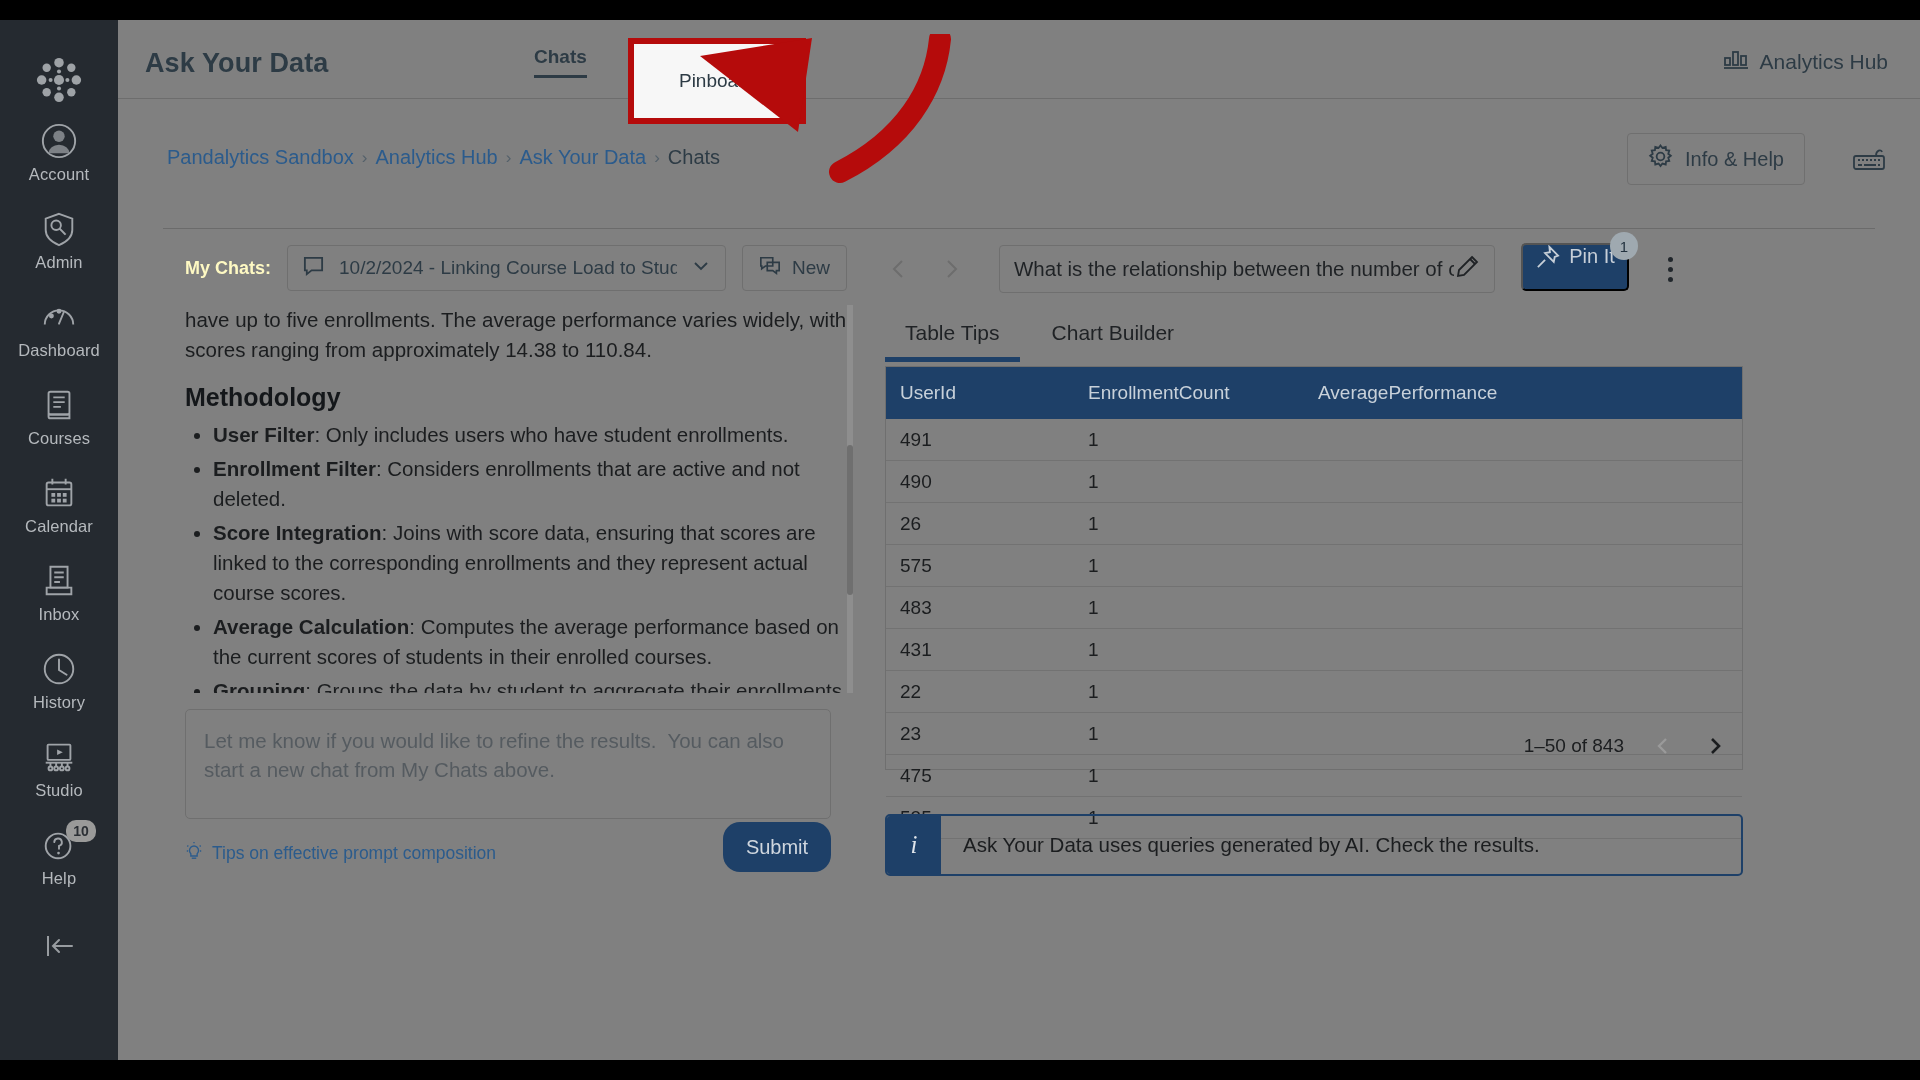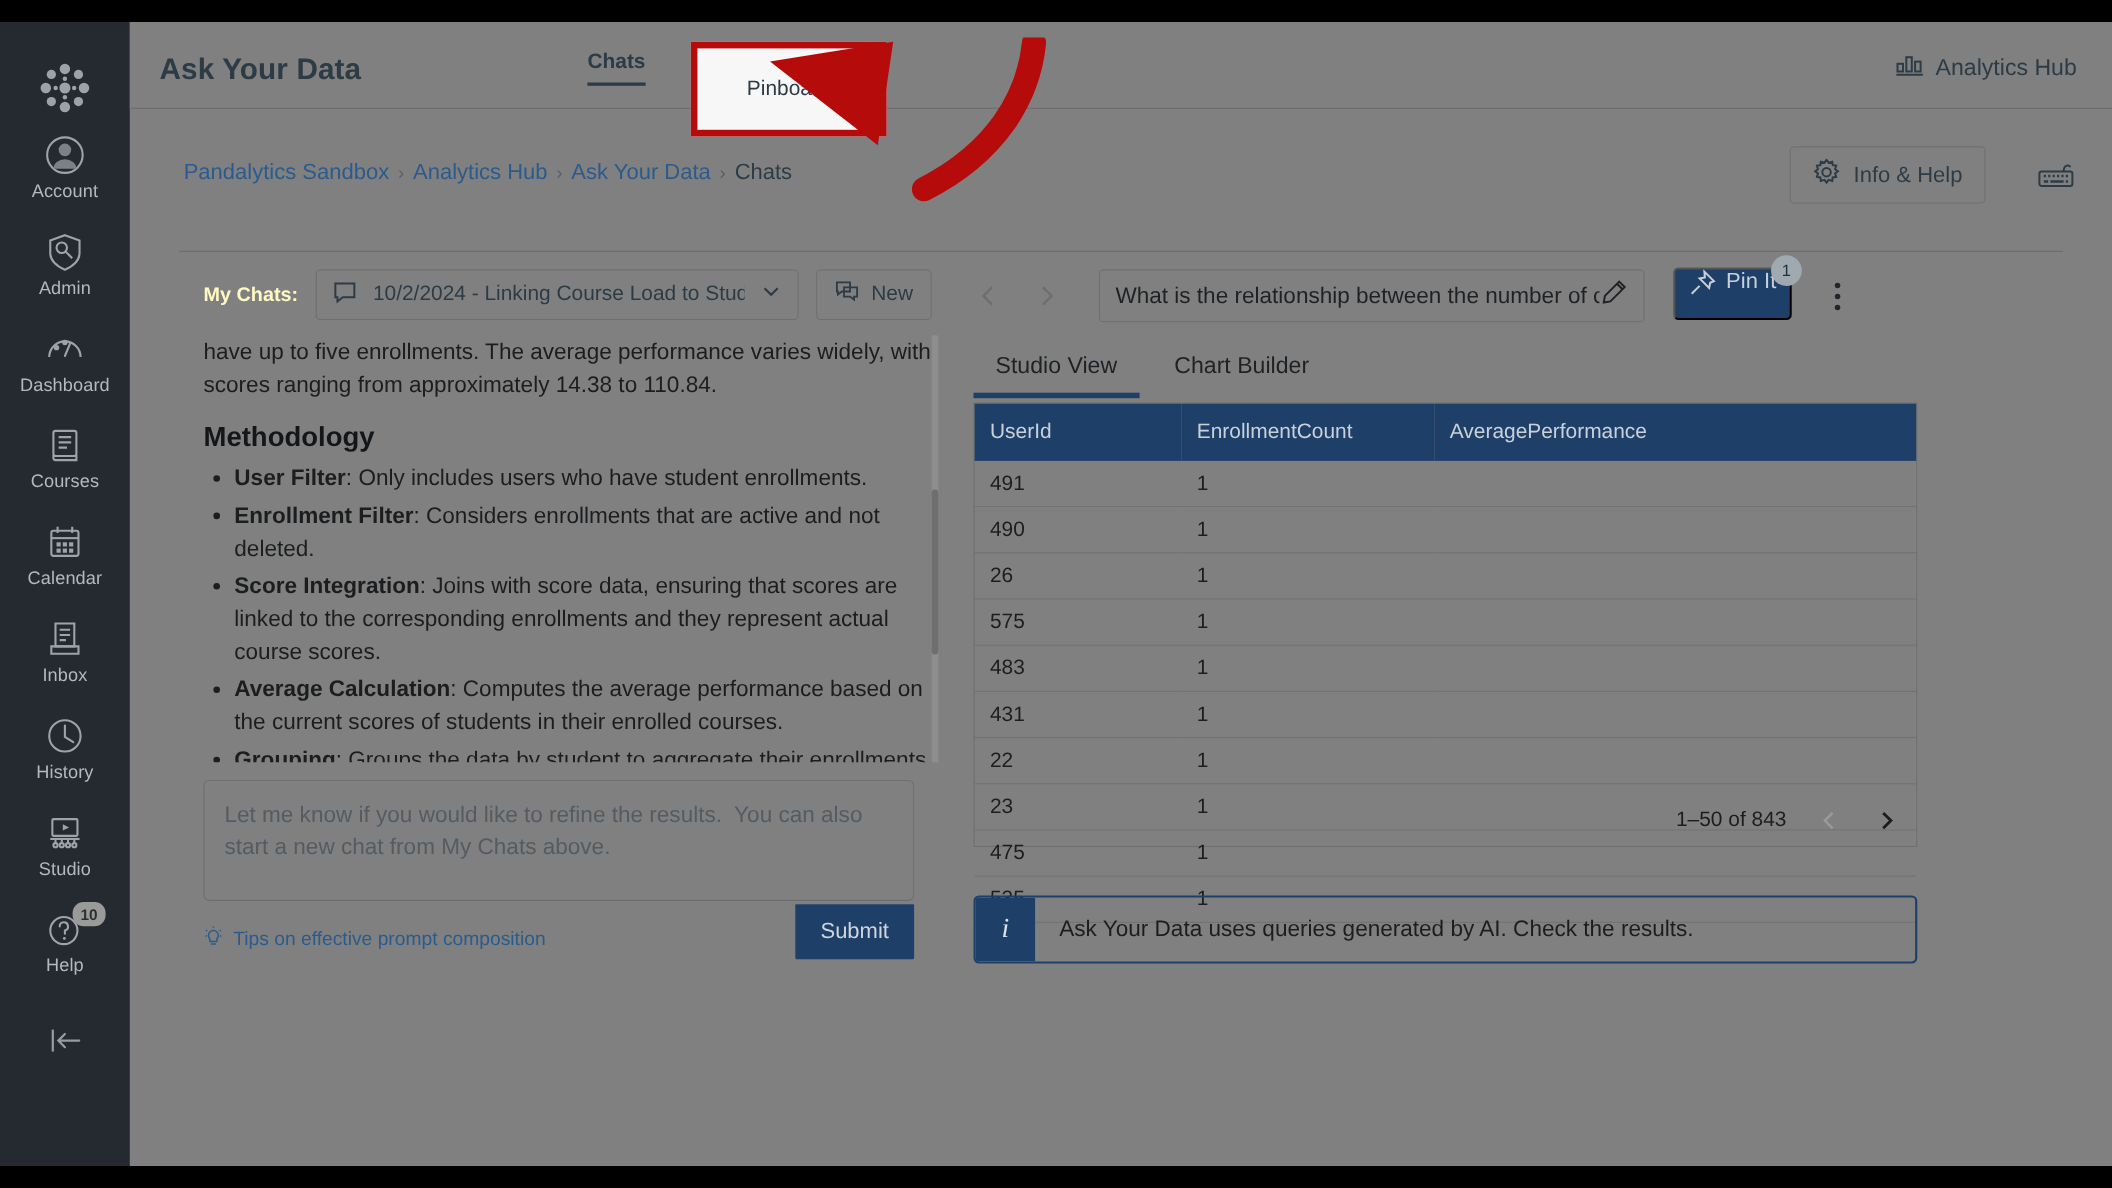--- a/index.html
+++ b/index.html
@@ -177,21 +177,21 @@
   }
   #tips-link {
     position: absolute; left: 22px; top: 612px;
     display: flex; align-items: center; gap: 9px;
     font-size: 17.5px; color: #2b5b8c;
   }
   #submit-btn {
     position: absolute; left: 560px; top: 593px;
     width: 108px; height: 50px;
     background: #1e4068; color: #cfd6de;
-    border: none; border-radius: 1px;
+    border: none; border-radius: 17px;
     font-size: 20px; font-family: "Liberation Sans", sans-serif;
   }
 
   
   #rescol { position: absolute; left: 710px; top: 0; width: 1002px; height: 832px; }
   #query-row {
     position: absolute; left: 0; top: 14px;
     display: flex; align-items: center;
   }
   .nav-arrow {
@@ -578,21 +578,21 @@
       </button>
       <span id="pinit-badge">1</span>
 
       <span id="kebab-btn">
         <i></i>
         <i></i>
         <i></i>
       </span>
 
       <div id="result-tabs">
-        <div class="rtab active">Studio View</div>
+        <div class="rtab active">Table Tips</div>
         <div class="rtab">Chart Builder</div>
       </div>
 
       <div id="table-card">
         <table>
           <thead>
             <tr>
               <th>UserId</th>
               <th>EnrollmentCount</th>
               <th>AveragePerformance</th>

